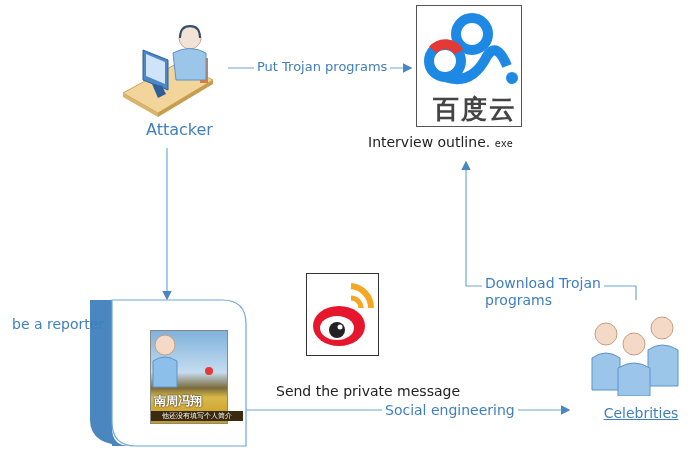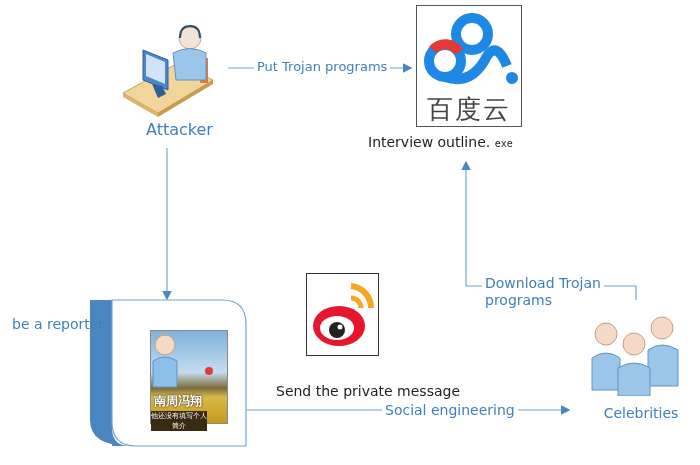--- a/index.html
+++ b/index.html
@@ -55,38 +55,38 @@
 <div class="abs blue-text label-bg" style="left:254px; top:58px; font-size:13px;">Put Trojan programs</div>
 
 <div class="abs" id="baidu-box">
   <svg width="104" height="120">
     <circle cx="55" cy="28" r="16" fill="none" stroke="#1e88e5" stroke-width="10"></circle>
     <circle cx="28" cy="55" r="16" fill="none" stroke="#1e88e5" stroke-width="10"></circle>
     <path d="M16,44 A16,16 0 0,1 42,46" fill="none" stroke="#e53935" stroke-width="10"></path>
     <path d="M28,71 Q55,80 70,50 Q80,35 90,60" fill="none" stroke="#1e88e5" stroke-width="10"></path>
     <circle cx="95" cy="72" r="6" fill="#1e88e5"></circle>
   </svg>
-  <div class="abs" style="left:10px; top:86px; font-size:26px; font-weight:normal; color:#444; letter-spacing:2px;">百度云</div>
+  <div class="abs" style="left:16px; top:86px; font-size:26px; font-weight:bold; color:#444; letter-spacing:2px;">百度云</div>
 </div>
 <div class="abs dark-text" style="left:368px; top:134px;">
   <span>Interview outline.</span>
   <span style="font-family:'DejaVu Sans Mono', monospace; font-size:10px;">exe</span>
 </div>
 
 <div class="abs blue-text" style="left:12px; top:316px;">
   <div>be a reporter</div>
 </div>
 <div class="abs" id="profile-card" style="background:linear-gradient(#7fb2dd 0%, #c5dcef 45%, #7b6b3c 62%, #d9b84a 72%, #c79a20 100%); border:1px solid #888;">
   <svg width="76" height="60" class="abs" style="left:0; top:0;">
     <circle cx="14" cy="14" r="10" fill="#f3d9c6" stroke="#c49f82"></circle>
     <path d="M2,30 Q14,22 26,30 L26,56 L2,56 Z" fill="#8cc0ea" stroke="#5d93c8"></path>
     <circle cx="58" cy="40" r="4" fill="#e53935"></circle>
   </svg>
   <div class="abs" style="left:3px; top:62px; font-size:12px; font-weight:bold; color:#fff; text-shadow:0 0 2px #000;">南周冯翔</div>
-  <div class="abs" style="left:0; top:80px; width:56px; font-size:7px; color:#fff; background:#3a2b10; text-align:center;">他还没有填写个人简介</div>
+  <div class="abs" style="left:0; top:80px; width:92px; font-size:7px; color:#fff; background:#3a2b10; text-align:center;">他还没有填写个人简介</div>
 </div>
 
 <div class="abs" id="weibo-box">
   <svg width="71" height="81">
     <ellipse cx="32" cy="52" rx="26" ry="20" fill="#e6162d"></ellipse>
     <ellipse cx="30" cy="54" rx="17" ry="12" fill="#ffffff"></ellipse>
     <circle cx="30" cy="56" r="8" fill="#222"></circle>
     <circle cx="33" cy="53" r="2.5" fill="#fff"></circle>
     <path d="M44,12 A22,22 0 0,1 64,34" fill="none" stroke="#f5a623" stroke-width="6"></path>
     <path d="M44,24 A10,10 0 0,1 54,34" fill="none" stroke="#f5a623" stroke-width="5"></path>
@@ -110,15 +110,15 @@
     <g>
       <path d="M58,38 Q72,28 88,38 L88,74 L58,74 Z" fill="#9cc5ea" stroke="#5d93c8"></path>
       <circle cx="72" cy="16" r="11" fill="#f3d9c6" stroke="#c49f82"></circle>
     </g>
     <g>
       <path d="M28,56 Q44,46 60,56 L60,84 L28,84 Z" fill="#9cc5ea" stroke="#5d93c8"></path>
       <circle cx="44" cy="32" r="11" fill="#f3d9c6" stroke="#c49f82"></circle>
     </g>
   </svg>
 </div>
-<div class="abs blue-text" style="left:600px; top:405px; text-align:center; width:82px;">
+<div class="abs blue-text" style="left:600px; top:405px; text-align:center; width:82px;text-decoration:underline;">
   <div>Celebrities</div>
 </div>
 
 </body></html>

